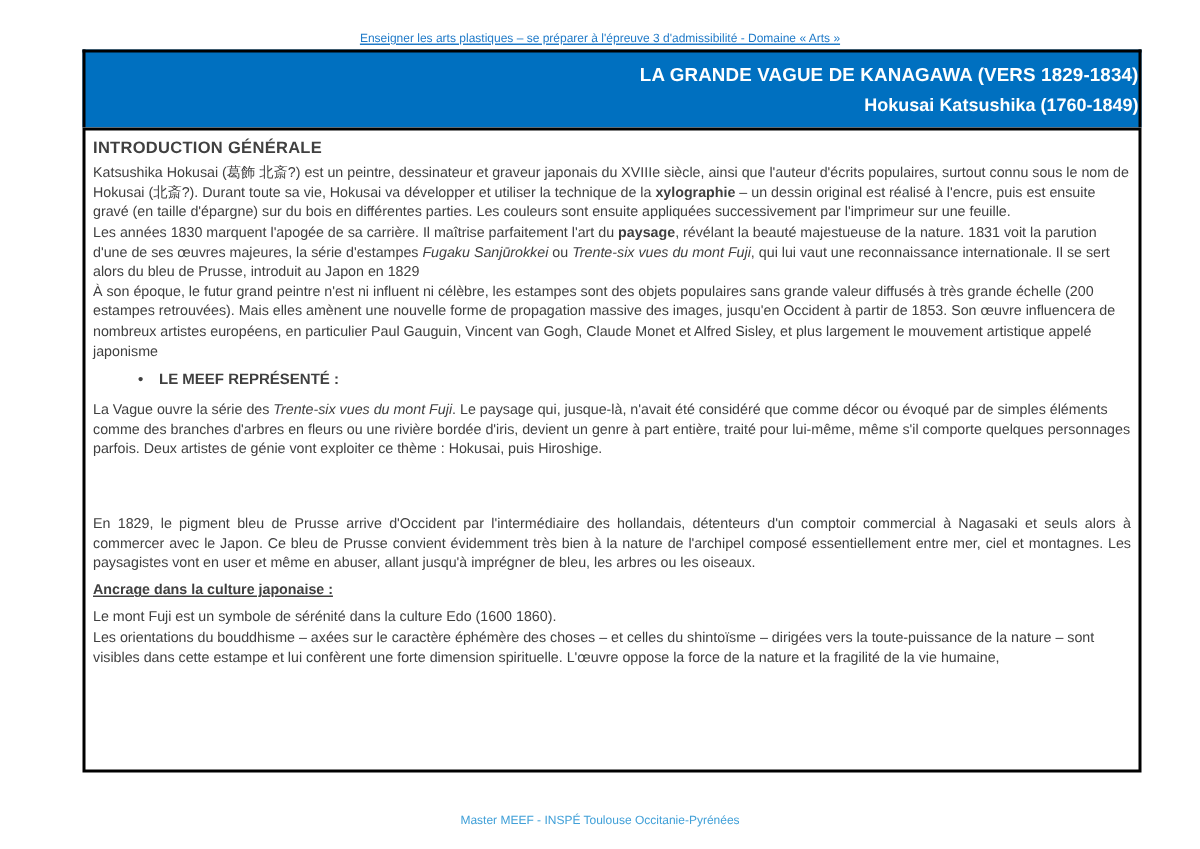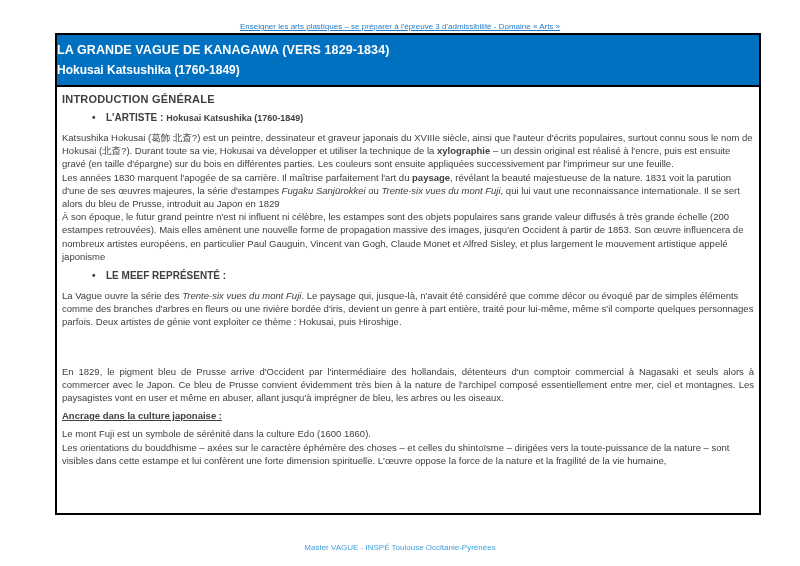--- a/index.html
+++ b/index.html
@@ -5,21 +5,21 @@
   * { margin:0; padding:0; box-sizing:border-box; }
   body { background:#ffffff; width:800px; height:566px; overflow:hidden;
          font-family:"Liberation Sans", sans-serif; }
   .page { position:relative; width:800px; height:566px; background:#ffffff; }
 
   .top-link-wrap { position:absolute; left:0; right:0; top:15px; text-align:center; }
   .top-link { font-size:8px; color:#1f7ac8; text-decoration:underline; cursor:pointer; }
 
   .banner { position:absolute; left:55px; top:33px; width:706px; height:52px;
             background:#0070c0; border:2px solid #000; border-bottom:none;
-            color:#ffffff; text-align:left; display:flex; flex-direction:column;
+            color:#ffffff; text-align:right; display:flex; flex-direction:column;
             justify-content:space-evenly; padding:3px 0; }
   .banner .l1 { font-size:12.5px; font-weight:bold; letter-spacing:0.1px; }
   .banner .l2 { font-size:12px;  font-weight:bold; }
 
   .doc-box { position:absolute; left:55px; top:85px; width:706px; height:430px;
              border:2px solid #000; background:#ffffff; padding:5px 5px 0 5px;
              overflow:hidden; color:#404040; }
 
   .sec-title { font-size:11px; font-weight:bold; letter-spacing:0.2px; margin:1px 0 4px 0; }
 
@@ -51,30 +51,29 @@
   </div>
 
   <div class="banner">
     <div class="l1">LA GRANDE VAGUE DE KANAGAWA (VERS 1829-1834)</div>
     <div class="l2">Hokusai Katsushika (1760-1849)</div>
   </div>
 
   <div class="doc-box">
     <div class="sec-title">INTRODUCTION GÉNÉRALE</div>
     <div>
-        <div class="bullet"><span class="b">L'ARTISTE : </span><span class="b sm">Hokusai Katsushika (1760-1849)</span></div>
         <div class="para"><span>Katsushika Hokusai (葛飾 北斎?) est un peintre, dessinateur et graveur japonais du XVIIIe siècle, ainsi que l'auteur d'écrits populaires, surtout connu sous le nom de Hokusai (北斎?). Durant toute sa vie, Hokusai va développer et utiliser la technique de la </span><span class="b">xylographie</span><span> – un dessin original est réalisé à l'encre, puis est ensuite gravé (en taille d'épargne) sur du bois en différentes parties. Les couleurs sont ensuite appliquées successivement par l'imprimeur sur une feuille.</span></div>
         <div class="para"><span>Les années 1830 marquent l'apogée de sa carrière. Il maîtrise parfaitement l'art du </span><span class="b">paysage</span><span>, révélant la beauté majestueuse de la nature. 1831 voit la parution d'une de ses œuvres majeures, la série d'estampes </span><span class="i">Fugaku Sanjūrokkei</span><span> ou </span><span class="i">Trente-six vues du mont Fuji</span><span>, qui lui vaut une reconnaissance internationale. Il se sert alors du bleu de Prusse, introduit au Japon en 1829</span></div>
         <div class="para"><span>À son époque, le futur grand peintre n'est ni influent ni célèbre, les estampes sont des objets populaires sans grande valeur diffusés à très grande échelle (200 estampes retrouvées). Mais elles amènent une nouvelle forme de propagation massive des images, jusqu'en Occident à partir de 1853. Son œuvre influencera de nombreux artistes européens, en particulier Paul Gauguin, Vincent van Gogh, Claude Monet et Alfred Sisley, et plus largement le mouvement artistique appelé japonisme</span></div>
         <div class="bullet"><span class="b">LE MEEF REPRÉSENTÉ :</span></div>
         <div class="para"><span>La Vague ouvre la série des </span><span class="i">Trente-six vues du mont Fuji</span><span>. Le paysage qui, jusque-là, n'avait été considéré que comme décor ou évoqué par de simples éléments comme des branches d'arbres en fleurs ou une rivière bordée d'iris, devient un genre à part entière, traité pour lui-même, même s'il comporte quelques personnages parfois. Deux artistes de génie vont exploiter ce thème : Hokusai, puis Hiroshige.</span></div>
         <div class="para_justify"><span>En 1829, le pigment bleu de Prusse arrive d'Occident par l'intermédiaire des hollandais, détenteurs d'un comptoir commercial à Nagasaki et seuls alors à commercer avec le Japon. Ce bleu de Prusse convient évidemment très bien à la nature de l'archipel composé essentiellement entre mer, ciel et montagnes. Les paysagistes vont en user et même en abuser, allant jusqu'à imprégner de bleu, les arbres ou les oiseaux.</span></div>
         <div class="underline_heading"><span class="b u">Ancrage dans la culture japonaise :</span></div>
         <div class="para"><span>Le mont Fuji est un symbole de sérénité dans la culture Edo (1600 1860).</span></div>
         <div class="para"><span>Les orientations du bouddhisme – axées sur le caractère éphémère des choses – et celles du shintoïsme – dirigées vers la toute-puissance de la nature – sont visibles dans cette estampe et lui confèrent une forte dimension spirituelle. L'œuvre oppose la force de la nature et la fragilité de la vie humaine,</span></div>
       </div>
   </div>
 
   <div class="footer-wrap">
-    <span class="footer-text">Master VAGUE - INSPÉ Toulouse Occitanie-Pyrénées</span>
+    <span class="footer-text">Master MEEF - INSPÉ Toulouse Occitanie-Pyrénées</span>
   </div>
 
 </div>
 
 </body></html>

